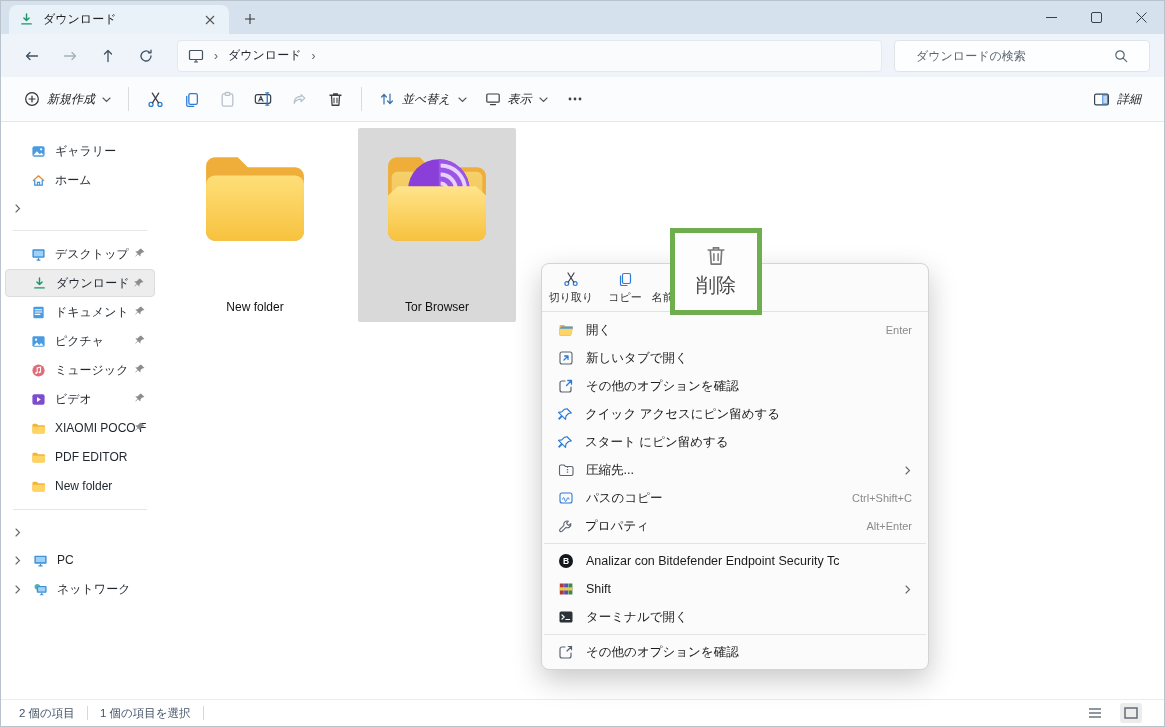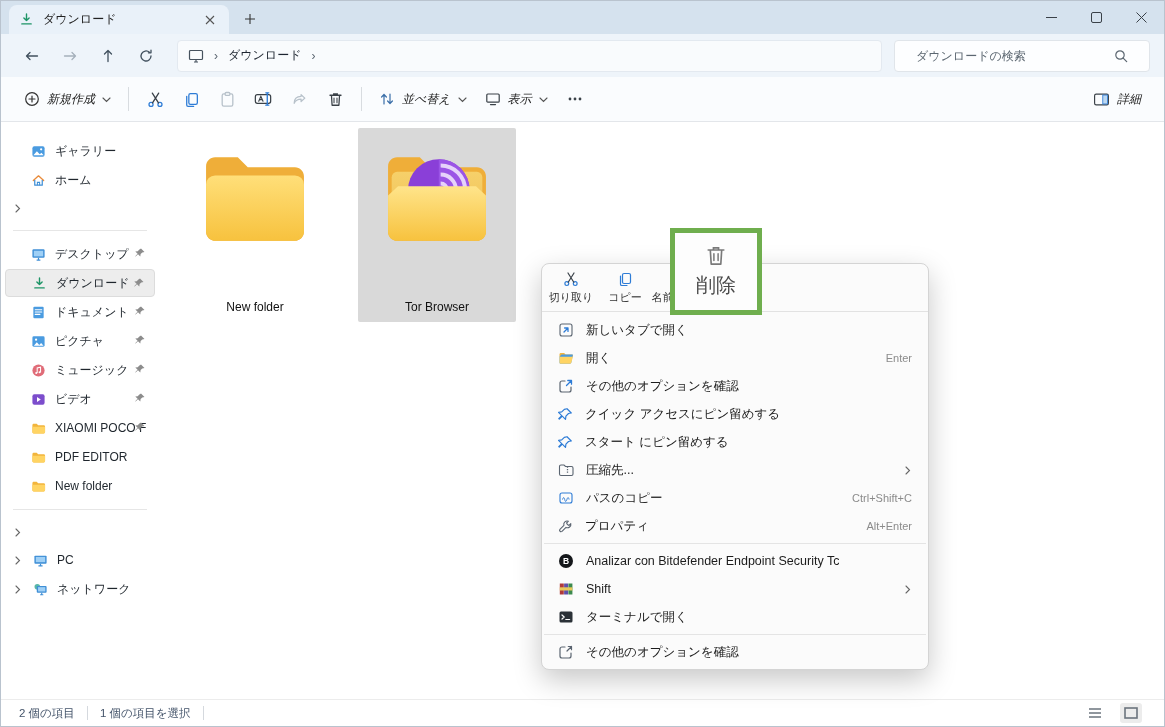--- a/index.html
+++ b/index.html
@@ -536,36 +536,36 @@
             <path d="M10.5 2.5h2.6M10.5 13.5h2.6" stroke="#2e7cd6" stroke-width="1.2" stroke-linecap="round"></path>
             <path d="M4.2 10l1.9-4.4L8 10M4.8 8.6h2.6" stroke="#3a4148" stroke-width="1" fill="none" stroke-linecap="round"></path>
           </svg>
         <span>名前の変更</span>
       </div>
     </div>
     <div class="menu-list">
       <div class="menu-item">
         <span>
           <svg width="16" height="16" viewBox="0 0 16 16">
-              <rect x="2" y="2" width="12" height="12" rx="2" fill="none" stroke="#5a6470" stroke-width="1.1"></rect>
-              <path d="M6 10l4-4M6.6 6H10v3.4" stroke="#2e7cd6" stroke-width="1.3" fill="none" stroke-linecap="round" stroke-linejoin="round"></path>
-            </svg>
-        </span>
-        <span class="mtext">新しいタブで開く</span>
-      </div>
-      <div class="menu-item">
-        <span>
-          <svg width="16" height="16" viewBox="0 0 16 16">
               <path d="M1.5 4.3c0-.8.6-1.4 1.4-1.4h3.2L7.6 4.4h6c.8 0 1.4.6 1.4 1.4v1H1.5z" fill="#f2b53c"></path>
               <path d="M1.5 6.8l2-2.2h11.4l-1.6 8c-.1.7-.7 1.2-1.4 1.2H2.9c-.8 0-1.4-.6-1.4-1.4z" fill="#4a9be0"></path>
               <path d="M1.5 6.8h13.4l-1.6 6c-.2.6-.7 1-1.4 1H2.9c-.8 0-1.4-.6-1.4-1.4z" fill="#ffd463"></path>
             </svg>
         </span>
         <span class="mtext">開く</span>
         <span class="shortcut">Enter</span>
+      </div>
+      <div class="menu-item">
+        <span>
+          <svg width="16" height="16" viewBox="0 0 16 16">
+              <rect x="2" y="2" width="12" height="12" rx="2" fill="none" stroke="#5a6470" stroke-width="1.1"></rect>
+              <path d="M6 10l4-4M6.6 6H10v3.4" stroke="#2e7cd6" stroke-width="1.3" fill="none" stroke-linecap="round" stroke-linejoin="round"></path>
+            </svg>
+        </span>
+        <span class="mtext">新しいタブで開く</span>
       </div>
       <div class="menu-item">
         <span>
           <svg width="16" height="16" viewBox="0 0 16 16">
               <path d="M7 3H4c-1.1 0-2 .9-2 2v7c0 1.1.9 2 2 2h7c1.1 0 2-.9 2-2V9" fill="none" stroke="#5a6470" stroke-width="1.2" stroke-linecap="round"></path>
               <path d="M8.5 7.5L13.5 2.5M9.8 2.5h3.7v3.7" stroke="#2e7cd6" stroke-width="1.3" fill="none" stroke-linecap="round" stroke-linejoin="round"></path>
             </svg>
         </span>
         <span class="mtext">その他のオプションを確認</span>
       </div>

